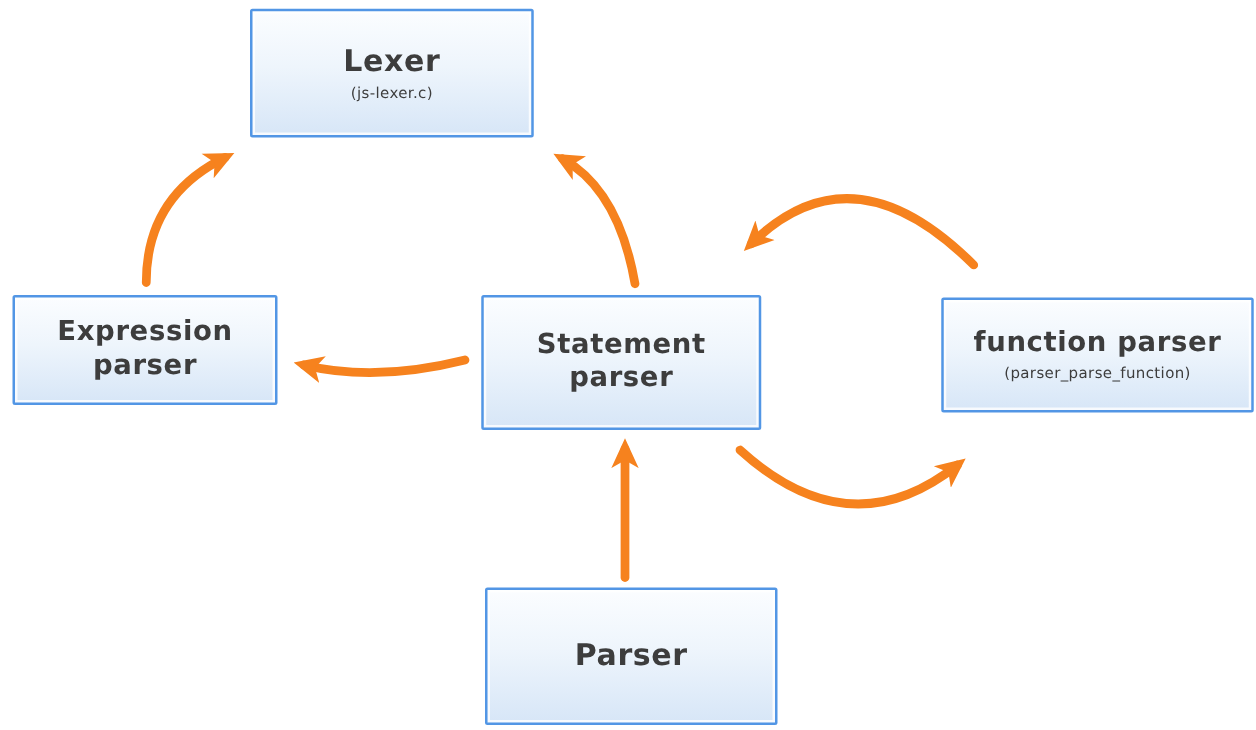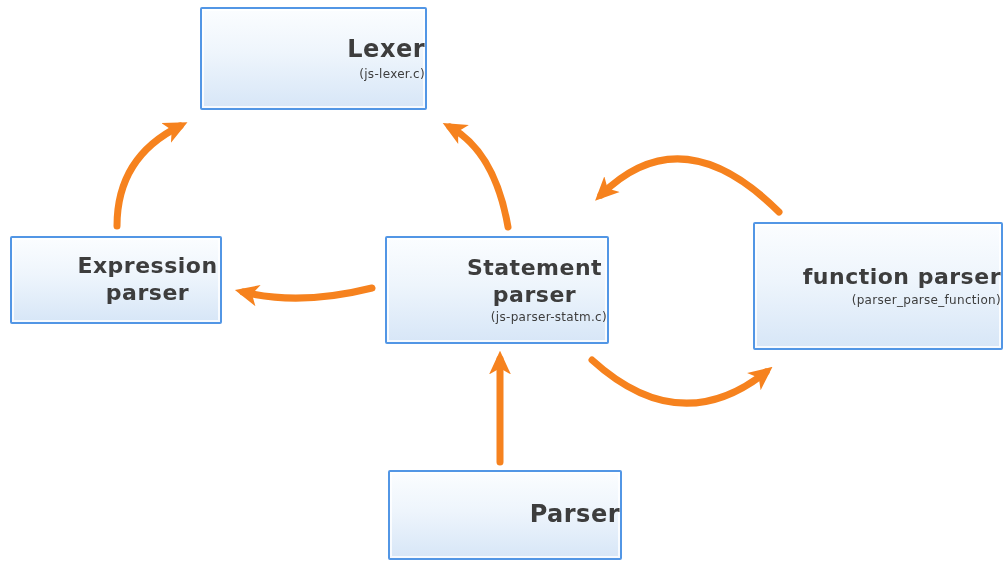--- a/index.html
+++ b/index.html
@@ -25,21 +25,21 @@
   }
   .node {
     position: absolute;
     box-sizing: border-box;
     border: 2.5px solid #5296e5;
     border-radius: 2px;
     background: linear-gradient(to bottom, #fbfdff 0%, #eef5fc 45%, #d7e6f7 100%);
     box-shadow: inset 0 0 0 2px rgba(255,255,255,0.8);
     display: flex;
     flex-direction: column;
-    align-items: flex-end;
+    align-items: center;
     justify-content: center;
     text-align: center;
     color: #3d3d3d;
   }
   .node-title {
     font-weight: bold;
     font-size: 22px;
     line-height: 1.22;
     letter-spacing: 0.5px;
   }
@@ -52,22 +52,22 @@
   .node-subtitle {
     font-size: 12px;
     line-height: 1.25;
     letter-spacing: 0.3px;
     margin-top: 2px;
   }
   
   #node-lexer            { left: 200px; top: 7px;   width: 227px; height: 103px; }
   #node-expression-parser{ left: 10px;  top: 236px; width: 212px; height: 88px;  }
   #node-statement-parser { left: 385px; top: 236px; width: 224px; height: 108px; }
-  #node-function-parser  { left: 753px; top: 222px; width: 250px; height: 128px; }
-  #node-parser           { left: 388px; top: 470px; width: 234px; height: 90px; }
+  #node-function-parser  { left: 753px; top: 238px; width: 250px; height: 92px; }
+  #node-parser           { left: 388px; top: 470px; width: 234px; height: 110px; }
 </style>
 </head>
 <body>
 
 <div class="canvas">
 
   <svg class="arrow-layer" width="1005" height="584" viewBox="0 0 1005 584" xmlns="http://www.w3.org/2000/svg">
     <defs>
       <marker id="ah" viewBox="0 0 10 10" refX="6.5" refY="5" markerWidth="3.4" markerHeight="3.4" orient="auto-start-reverse">
         <path d="M0 0.4 L10 5 L0 9.6 L2.6 5 Z" fill="#f6821e"></path>
@@ -87,21 +87,20 @@
     <div class="node-title big">Lexer</div>
     <div class="node-subtitle">(js-lexer.c)</div>
   </div>
 
   <div class="node" id="node-expression-parser">
     <div class="node-title wrap">Expression parser</div>
   </div>
 
   <div class="node" id="node-statement-parser">
     <div class="node-title wrap">Statement parser</div>
-    <div class="node-subtitle">(js-parser-statm.c)</div>
   </div>
 
   <div class="node" id="node-function-parser">
     <div class="node-title">function parser</div>
     <div class="node-subtitle">(parser_parse_function)</div>
   </div>
 
   <div class="node" id="node-parser">
     <div class="node-title big">Parser</div>
   </div>

